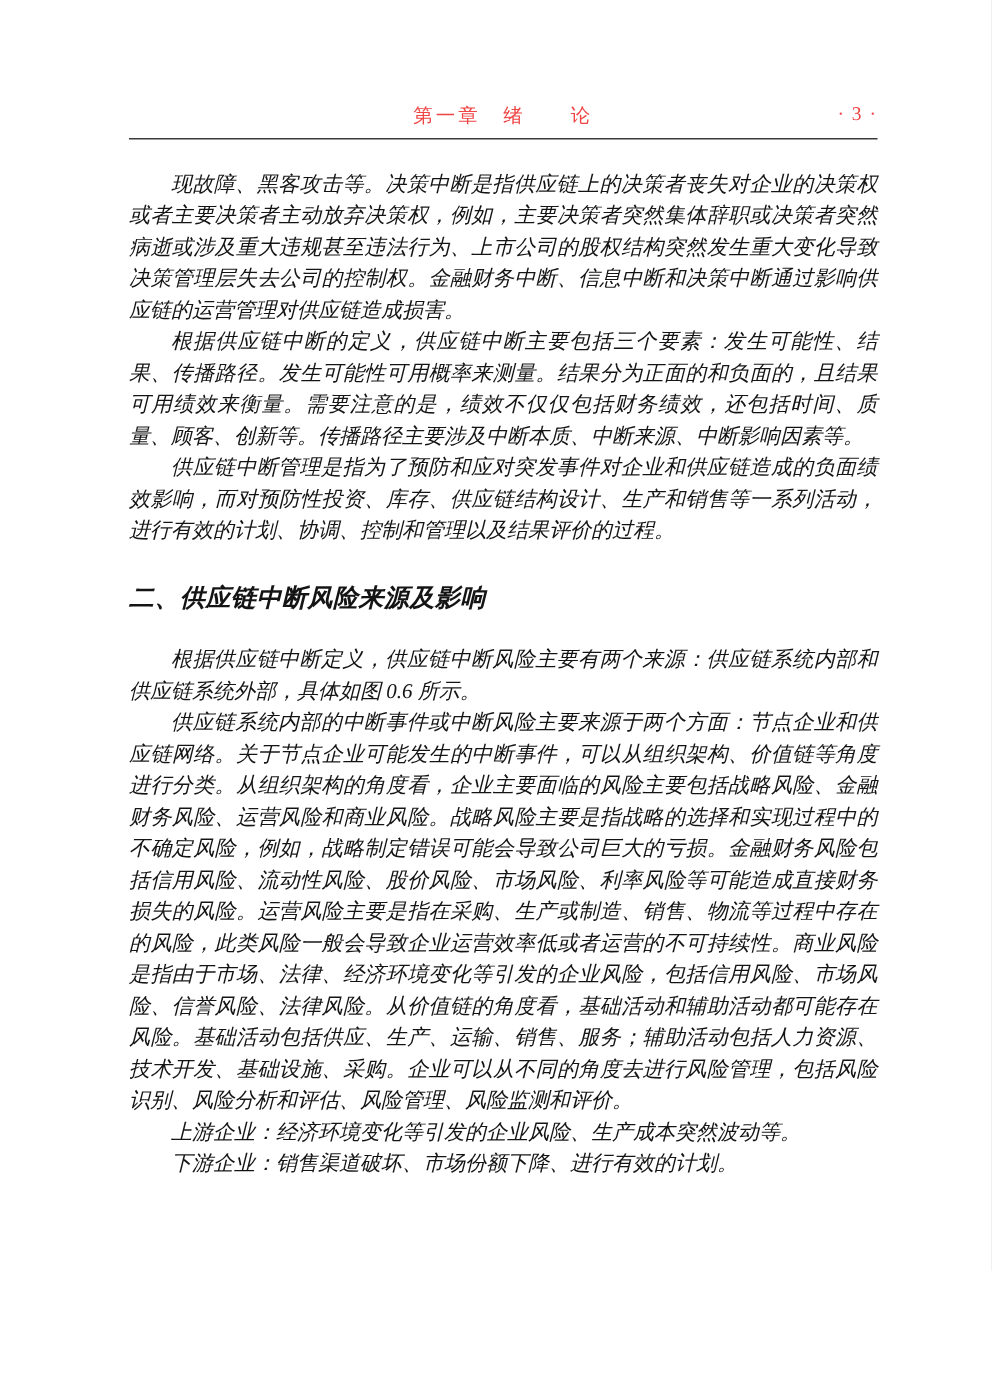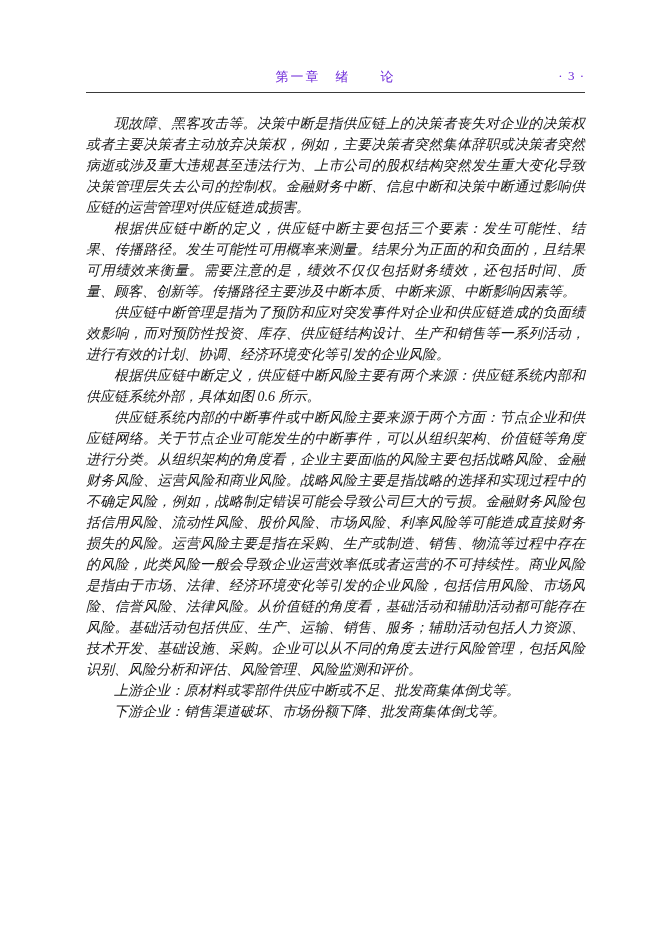--- a/index.html
+++ b/index.html
@@ -17,21 +17,21 @@
   .content {
     position: absolute;
     left: 86px;
     right: 76px;
     top: 68px;
   }
   .running-head {
     position: relative;
     height: 22px;
     font-size: 13px;
-    color: #6d28d9;
+    color: #ef4444;
   }
   .chapter-title {
     position: absolute;
     left: 0; right: 0;
     text-align: center;
     letter-spacing: 2px;
   }
   .page-number {
     position: absolute;
     right: 0;
@@ -70,23 +70,24 @@
 
     <div class="running-head">
       <span class="chapter-title">第一章　绪　　论</span>
       <span class="page-number">· 3 ·</span>
     </div>
     <hr class="head-rule">
 
     <div class="body-text">
       <p class="para">现故障、黑客攻击等。决策中断是指供应链上的决策者丧失对企业的决策权或者主要决策者主动放弃决策权，例如，主要决策者突然集体辞职或决策者突然病逝或涉及重大违规甚至违法行为、上市公司的股权结构突然发生重大变化导致决策管理层失去公司的控制权。金融财务中断、信息中断和决策中断通过影响供应链的运营管理对供应链造成损害。</p>
       <p class="para">根据供应链中断的定义，供应链中断主要包括三个要素：发生可能性、结果、传播路径。发生可能性可用概率来测量。结果分为正面的和负面的，且结果可用绩效来衡量。需要注意的是，绩效不仅仅包括财务绩效，还包括时间、质量、顾客、创新等。传播路径主要涉及中断本质、中断来源、中断影响因素等。</p>
-      <p class="para">供应链中断管理是指为了预防和应对突发事件对企业和供应链造成的负面绩效影响，而对预防性投资、库存、供应链结构设计、生产和销售等一系列活动，进行有效的计划、协调、经济环境变化等引发的企业风险。</p>
+      <p class="para">供应链中断管理是指为了预防和应对突发事件对企业和供应链造成的负面绩效影响，而对预防性投资、库存、供应链结构设计、生产和销售等一系列活动，进行有效的计划、协调、控制和管理以及结果评价的过程。</p>
 
+      <h2 class="section-heading">二、供应链中断风险来源及影响</h2>
 
       <p class="para">根据供应链中断定义，供应链中断风险主要有两个来源：供应链系统内部和供应链系统外部，具体如图 0.6 所示。</p>
       <p class="para">供应链系统内部的中断事件或中断风险主要来源于两个方面：节点企业和供应链网络。关于节点企业可能发生的中断事件，可以从组织架构、价值链等角度进行分类。从组织架构的角度看，企业主要面临的风险主要包括战略风险、金融财务风险、运营风险和商业风险。战略风险主要是指战略的选择和实现过程中的不确定风险，例如，战略制定错误可能会导致公司巨大的亏损。金融财务风险包括信用风险、流动性风险、股价风险、市场风险、利率风险等可能造成直接财务损失的风险。运营风险主要是指在采购、生产或制造、销售、物流等过程中存在的风险，此类风险一般会导致企业运营效率低或者运营的不可持续性。商业风险是指由于市场、法律、经济环境变化等引发的企业风险，包括信用风险、市场风险、信誉风险、法律风险。从价值链的角度看，基础活动和辅助活动都可能存在风险。基础活动包括供应、生产、运输、销售、服务；辅助活动包括人力资源、技术开发、基础设施、采购。企业可以从不同的角度去进行风险管理，包括风险识别、风险分析和评估、风险管理、风险监测和评价。</p>
-      <p class="para">上游企业：原材料或零部件供应中断或不足、批发商集体倒戈等。</p>
-      <p class="para">下游企业：销售渠道破坏、市场份额下降、批发商集体倒戈等。</p>
+      <p class="para">上游企业：经济环境变化等引发的企业风险、生产成本突然波动等。</p>
+      <p class="para">下游企业：销售渠道破坏、市场份额下降、进行有效的计划。</p>
     </div>
 
   </div>
 </div>
 
 </body></html>

